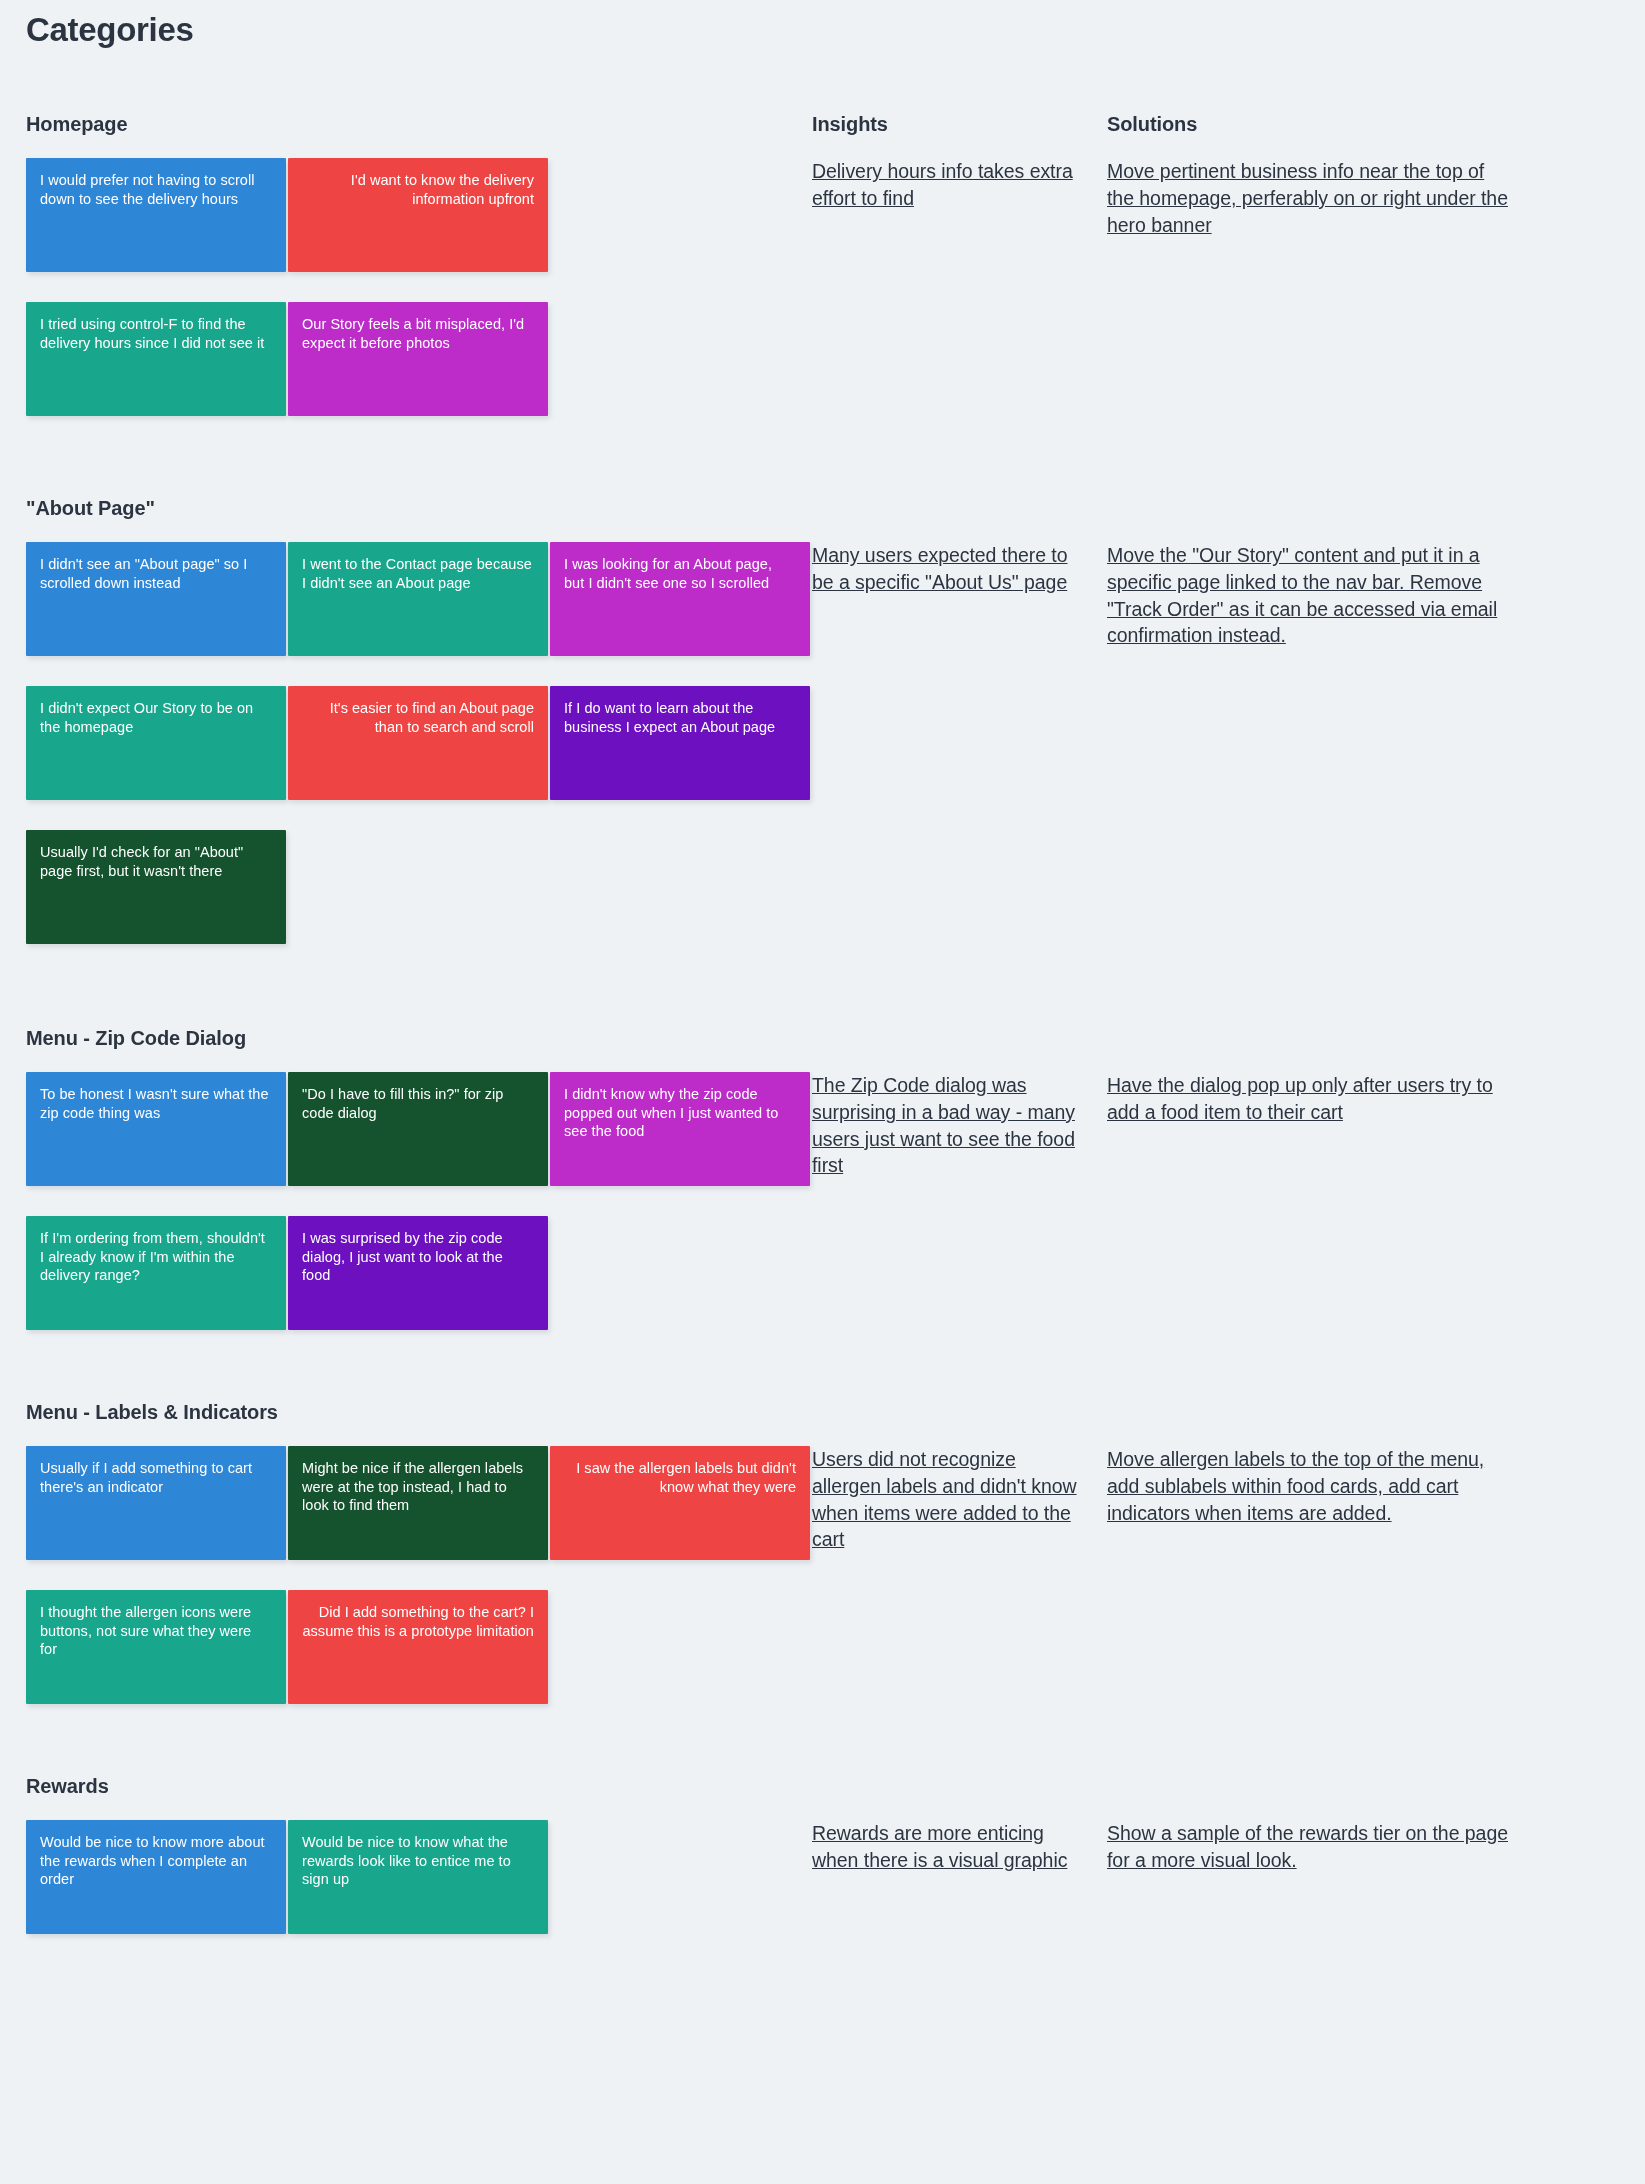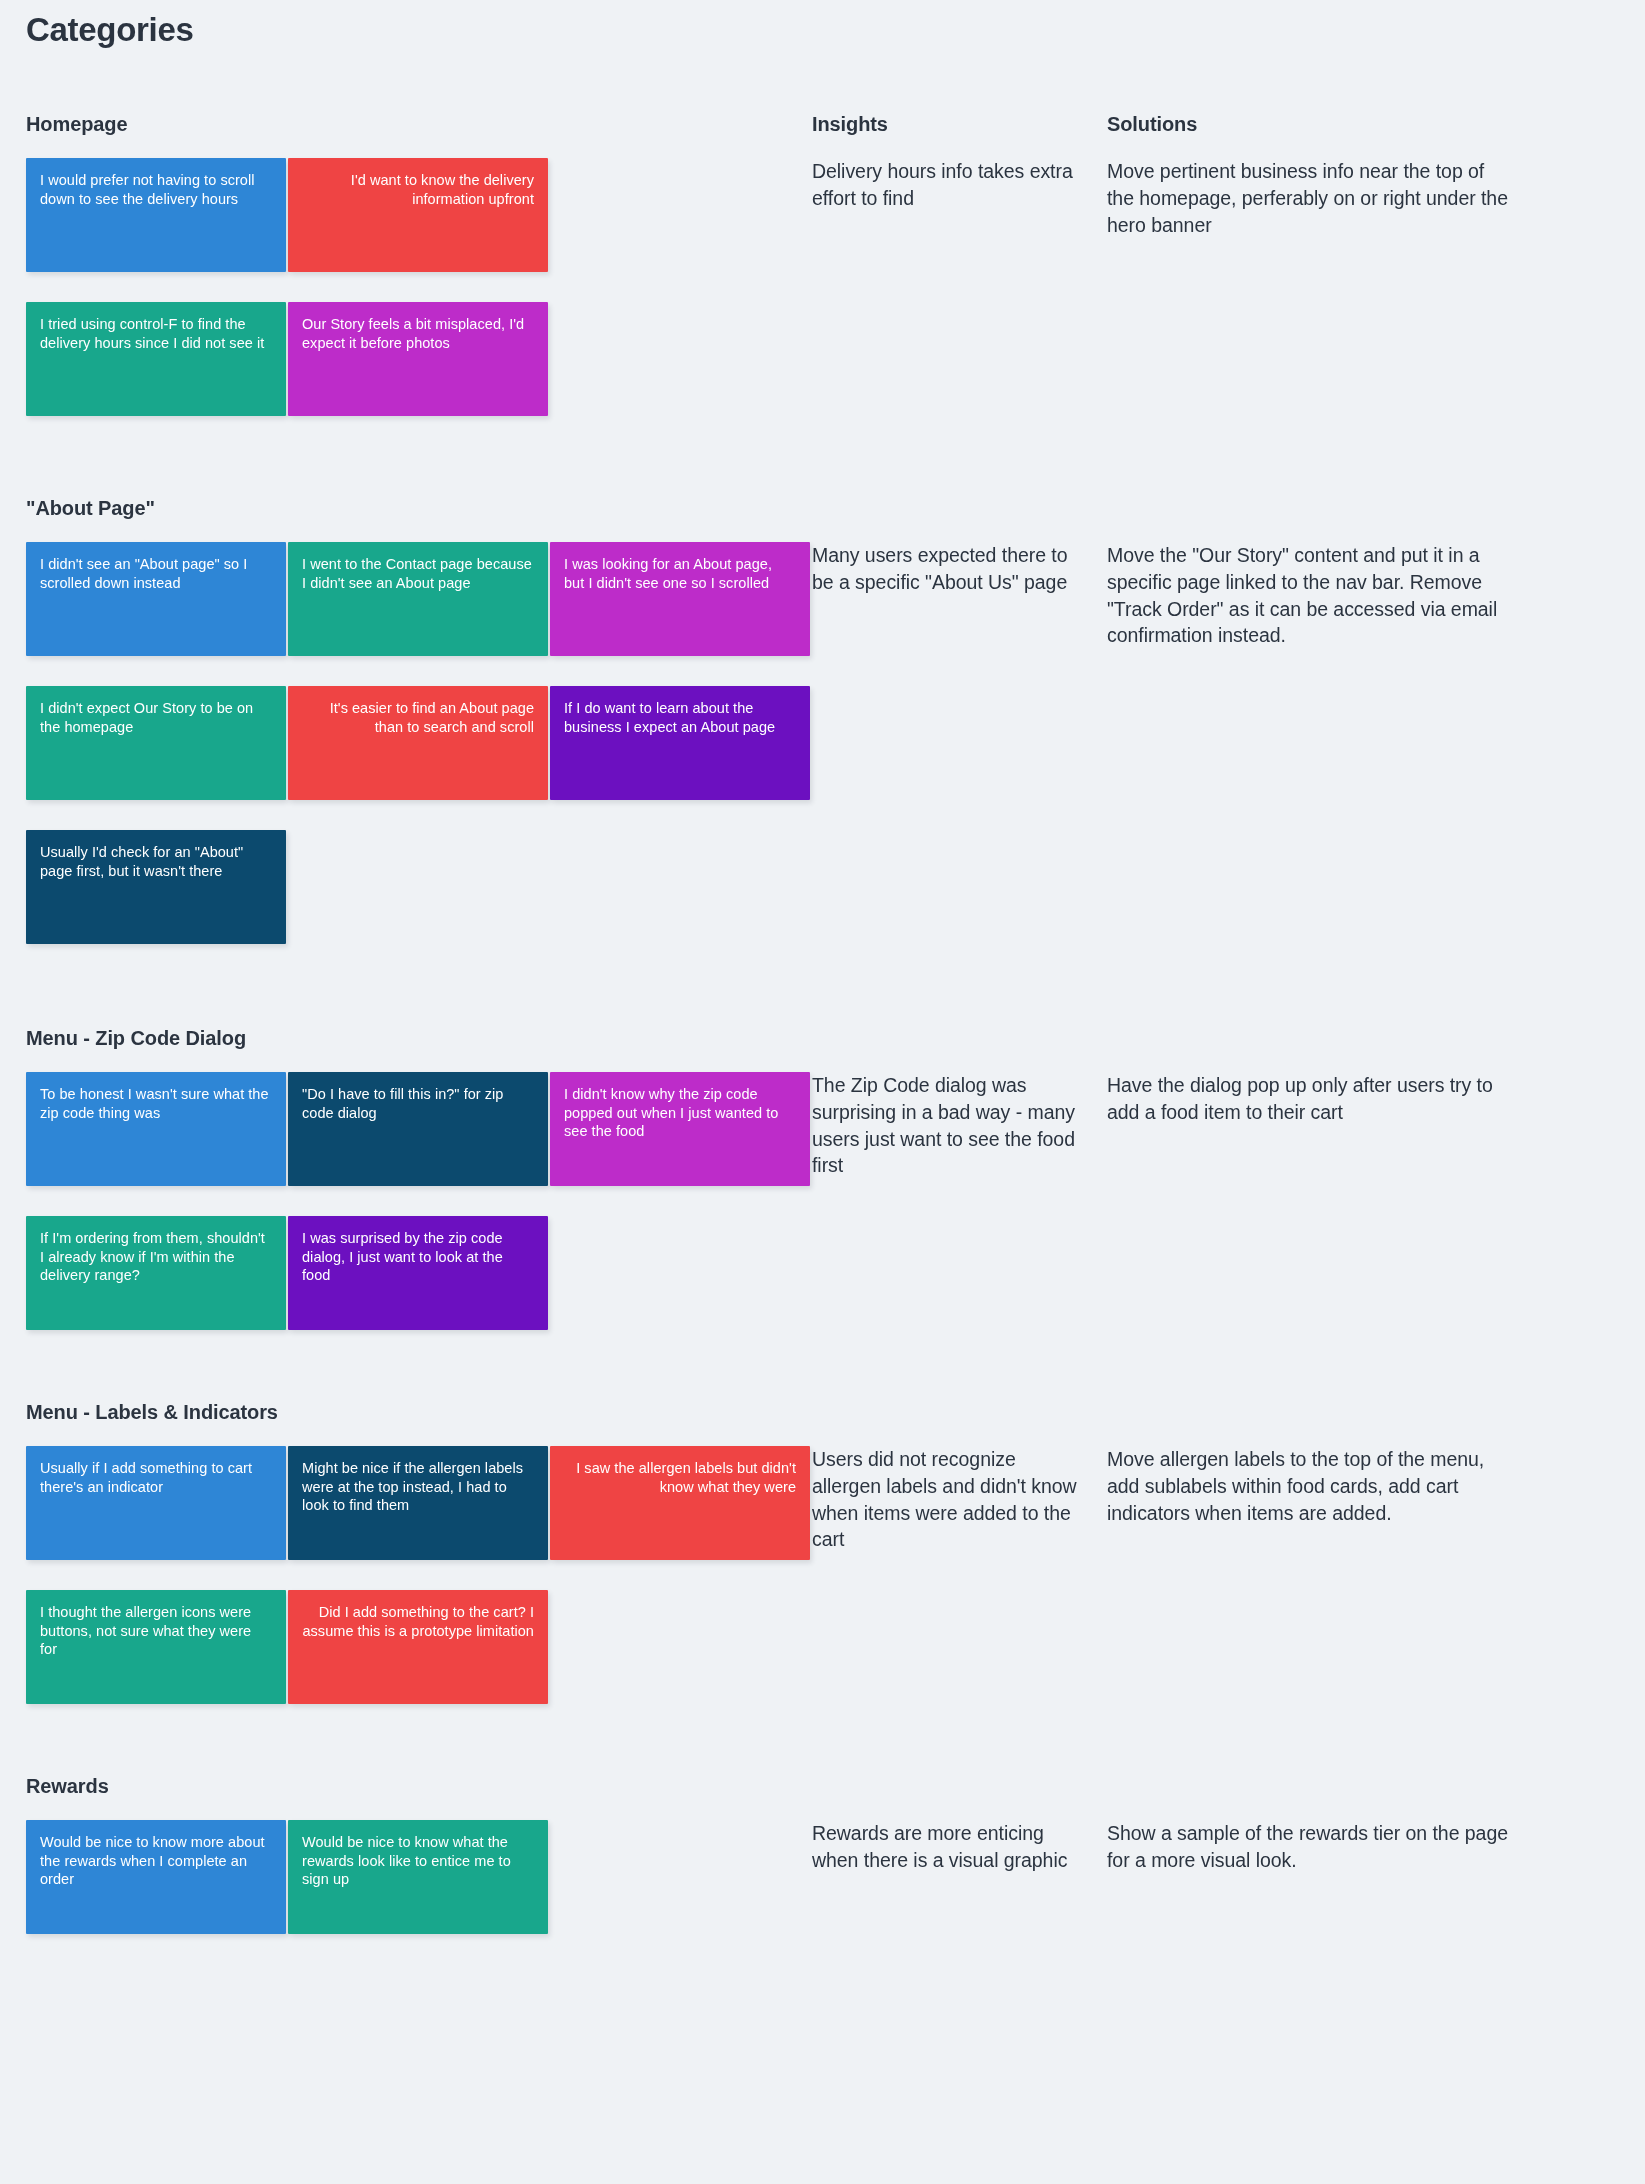--- a/index.html
+++ b/index.html
@@ -75,31 +75,32 @@
     border-radius: 1px;
     overflow: hidden;
     word-wrap: break-word;
   }
 
   .note.blue    { background: #2e86d6; }
   .note.teal    { background: #18a78c; }
   .note.orange  { background: #ef4444; text-align: right; }
   .note.magenta { background: #bd2cc9; }
   .note.purple  { background: #6c10c0; }
-  .note.gray    { background: #0c4a6e; }
+  .note.gray    { background: #14532d; }
 
   
   .prose-col {
     padding-right: 28px;
   }
   .prose {
     font-size: 19.5px;
     line-height: 1.37;
     color: #2b3440;
     letter-spacing: -0.05px;
+    text-decoration: underline;
   }
   .insight-col { width: 295px; }
   .solution-col { width: 430px; }
   .sec-gap-sm { height: 70px; }
   .sec-gap-md { height: 80px; }
   .sec-gap-lg { height: 82px; }
 
   .spacer-cell { }
 </style>
 </head>

